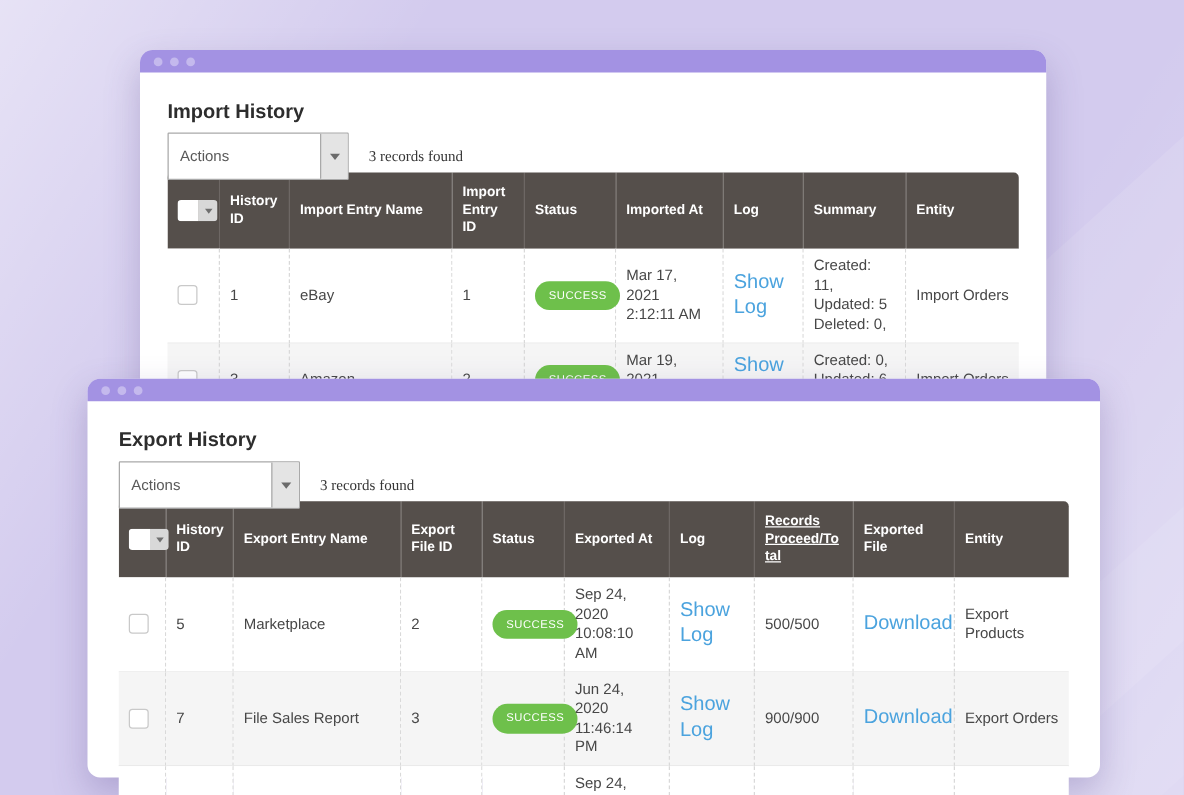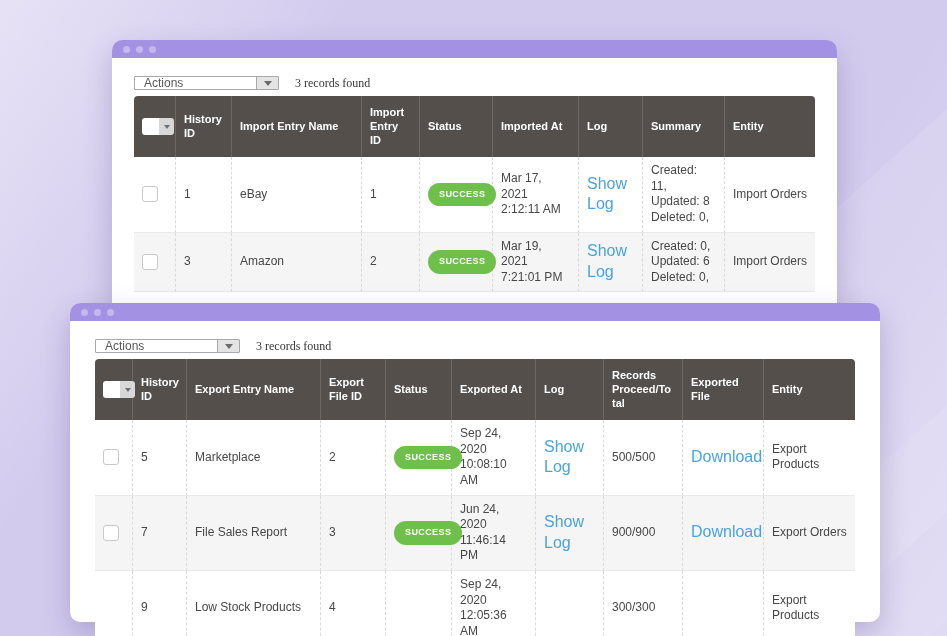--- a/index.html
+++ b/index.html
@@ -37,21 +37,21 @@
   }
   .dot{width:7px;height:7px;border-radius:50%;background:var(--titlebar-dot);}
   .win-body{padding:0 22px;}
   #export-window .win-body{padding:0 25px;}
 
   .win-title{
     margin-top:22px;font-size:16px;line-height:20px;font-weight:bold;color:#2d2d2d;
   }
   .actions-row{margin-top:12px;display:flex;align-items:center;height:26px;}
   .select{
-    width:145px;height:14px;border:1px solid #a9a9a9;background:#fff;
+    width:145px;height:38px;border:1px solid #a9a9a9;background:#fff;
     display:flex;align-items:stretch;border-radius:1px;
   }
   .select-text{flex:1;display:flex;align-items:center;padding-left:9px;font-size:12px;color:#595959;}
   .select-arrow{
     width:22px;background:#e4e4e4;border-left:1px solid #a9a9a9;
     display:flex;align-items:center;justify-content:center;
   }
   .caret-down{
     width:0;height:0;border-left:4px solid transparent;border-right:4px solid transparent;
     border-top:5px solid #6b6b6b;
@@ -59,21 +59,21 @@
   .records-found{margin-left:16px;font-size:12px;color:#363636;font-family:Liberation Serif, serif;}
 
   table{border-collapse:separate;border-spacing:0;table-layout:fixed;width:100%;}
   thead th{
     background:var(--header-bg);color:#fff;font-size:11px;font-weight:bold;
     text-align:left;vertical-align:middle;padding:10px 8px;line-height:1.25;
     border-right:1px solid rgba(255,255,255,0.14);
   }
   thead th:first-child{border-radius:4px 0 0 0;}
   thead th:last-child{border-radius:0 4px 0 0;border-right:none;}
-  th.wrap-any{overflow-wrap:anywhere;}
+  th.wrap-any{overflow-wrap:anywhere;text-decoration:underline;}
   tbody td{
     font-size:12px;color:#474747;padding:6px 8px;line-height:1.3;vertical-align:middle;
     border-bottom:1px solid #eaeaea;border-right:1px dashed #d9d9d9;background:#fff;
   }
   tbody td:last-child{border-right:none;}
   tbody tr.alt td{background:#f5f5f5;}
 
   .checkbox{
     display:inline-block;width:16px;height:16px;background:#fff;
     border:1px solid #c9c9c9;border-radius:3px;vertical-align:middle;
@@ -83,41 +83,42 @@
   }
   .select-all .box{width:17px;background:#fff;}
   .select-all .drop{
     width:15px;background:#d8d8d8;display:flex;align-items:center;justify-content:center;
   }
   .select-all .drop .caret{
     width:0;height:0;border-left:3px solid transparent;border-right:3px solid transparent;
     border-top:4px solid #6f6f6f;
   }
   .badge{
-    display:inline-block;background:var(--success);color:#fff;font-size:9px;font-weight:bold;
+    display:inline-block;background:var(--success);color:#fff;font-size:9px;font-weight:normal;
     letter-spacing:0.4px;padding:6px 11px;border-radius:13px;
   }
   a.grid-link{color:var(--link);text-decoration:none;font-size:16px;cursor:pointer;}
 
   #import-window{left:112px;top:40px;width:725px;height:290px;z-index:1;}
   #export-window{left:70px;top:303px;width:810px;height:319px;z-index:2;}
 </style>
 </head>
 <body>
 
 <div class="bg-streak streak-a"></div>
 <div class="bg-streak streak-b"></div>
 
 <div class="window" id="import-window">
   <div class="titlebar">
     <span class="dot"></span>
     <span class="dot"></span>
     <span class="dot"></span>
   </div>
   <div class="win-body">
+    <div class="win-title">Import History</div>
     <div class="actions-row">
       <div class="select">
         <span class="select-text">Actions</span>
         <span class="select-arrow">
             <span class="caret-down"></span>
           </span>
       </div>
       <span class="records-found">3 records found</span>
     </div>
     <table>
@@ -154,21 +155,21 @@
       </thead>
       <tbody>
         <tr>
           <td><span class="checkbox"></span></td>
           <td>1</td>
           <td>eBay</td>
           <td>1</td>
           <td><span class="badge">SUCCESS</span></td>
           <td>Mar 17, 2021 2:12:11 AM</td>
           <td><a class="grid-link">Show Log</a></td>
-          <td>Created: 11, Updated: 8 Deleted: 0,</td>
+          <td>Created: 11, Updated: 5 Deleted: 0,</td>
           <td>Import Orders</td>
         </tr>
         <tr class="alt">
           <td><span class="checkbox"></span></td>
           <td>3</td>
           <td>Amazon</td>
           <td>2</td>
           <td><span class="badge">SUCCESS</span></td>
           <td>Mar 19, 2021 7:21:01 PM</td>
           <td><a class="grid-link">Show Log</a></td>
@@ -180,20 +181,21 @@
   </div>
 </div>
 
 <div class="window" id="export-window">
   <div class="titlebar">
     <span class="dot"></span>
     <span class="dot"></span>
     <span class="dot"></span>
   </div>
   <div class="win-body">
+    <div class="win-title">Export History</div>
     <div class="actions-row">
       <div class="select">
         <span class="select-text">Actions</span>
         <span class="select-arrow">
             <span class="caret-down"></span>
           </span>
       </div>
       <span class="records-found">3 records found</span>
     </div>
     <table>

